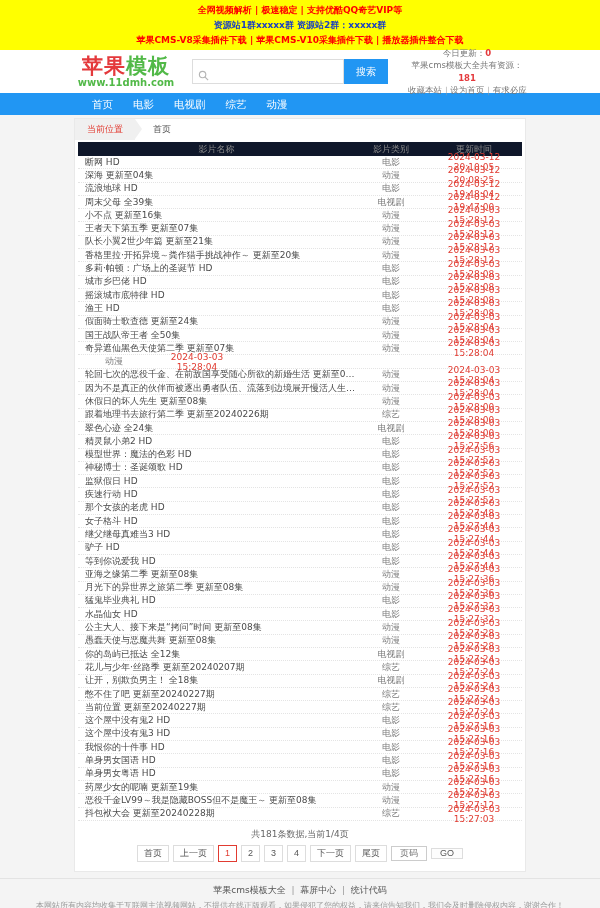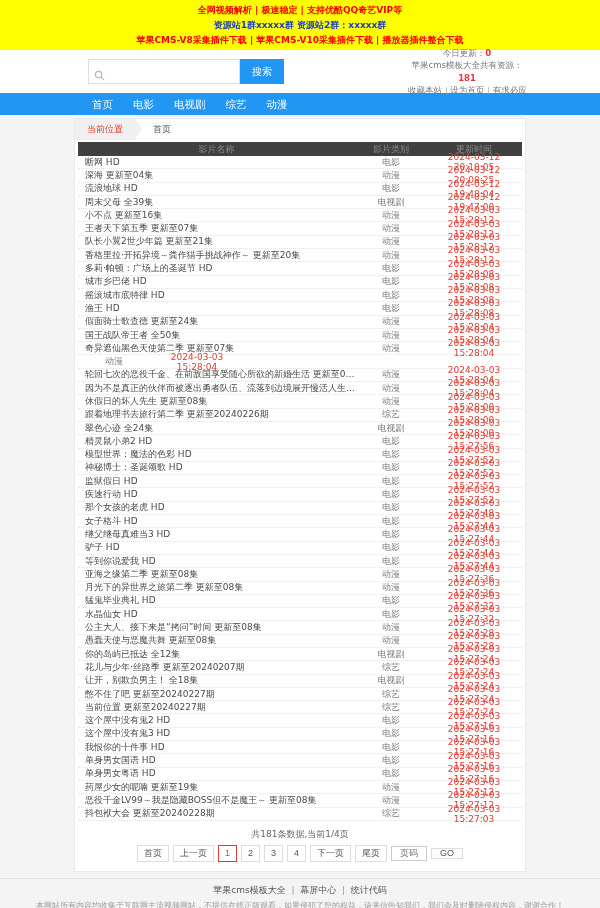--- a/index.html
+++ b/index.html
@@ -39,21 +39,21 @@
 
   
   .card { width:452px; margin:3px auto 0; background:#fff; border:1px solid #e9e9e9; }
   .crumb { height:21px; display:flex; align-items:center; margin-bottom:2px; }
   .crumb-tab { background:#f0f0f0; color:#e13b31; font-size:9px; height:21px; line-height:21px; padding:0 12px; position:relative; }
   .crumb-tab::after { content:""; position:absolute; right:-7px; top:0;
       border-left:7px solid #f0f0f0; border-top:10.5px solid transparent; border-bottom:10.5px solid transparent; }
   .crumb-cur { margin-left:18px; font-size:9px; color:#555; cursor:pointer; }
 
   .thead, .trow { display:flex; margin:0 3px; align-items:center; }
-  .thead { background:#404040; height:14px; font-size:9px; color:#8a8a8a; }
+  .thead { background:#0f172a; height:14px; font-size:9px; color:#8a8a8a; }
   .h-name { width:277px; text-align:center; }
   .h-cat  { width:72px;  text-align:center; }
   .h-time { width:94px;  text-align:center; }
   .trow { height:13.3px; font-size:9px; border-bottom:1px dotted #e4e4e4; }
   .c-name { width:277px; padding-left:7px; color:#4a4a4a; white-space:nowrap; overflow:hidden; text-overflow:ellipsis; cursor:pointer; }
   .c-cat  { width:72px; text-align:center; color:#7a7a7a; cursor:pointer; }
   .c-time { width:94px; text-align:center; color:#e13b31; }
 
   
   .page-summary { text-align:center; font-size:9px; color:#666; margin:7px 0 4px; }
@@ -74,20 +74,24 @@
 <body>
 
 <div class="banner">
   <div class="l1">全网视频解析 | 极速稳定 | 支持优酷QQ奇艺VIP等</div>
   <div class="l2">资源站1群xxxxx群 资源站2群：xxxxx群</div>
   <div class="l3">苹果CMS-V8采集插件下载 | 苹果CMS-V10采集插件下载 | 播放器插件整合下载</div>
 </div>
 
 <div class="header">
   <div class="header-inner">
+    <div class="logo">
+      <div class="t"><span class="red">苹果</span><span class="green">模板</span></div>
+      <div class="d">www.11dmh.com</div>
+    </div>
     <div class="search">
       <div class="box">
         <span class="mag">
           <svg width="11" height="11" viewBox="0 0 24 24">
               <circle cx="10" cy="10" r="7" fill="none" stroke="#b5b5b5" stroke-width="2.5"></circle>
               <line x1="15" y1="15" x2="22" y2="22" stroke="#b5b5b5" stroke-width="2.5"></line>
             </svg>
         </span>
         <input type="text" style="">
       </div>

